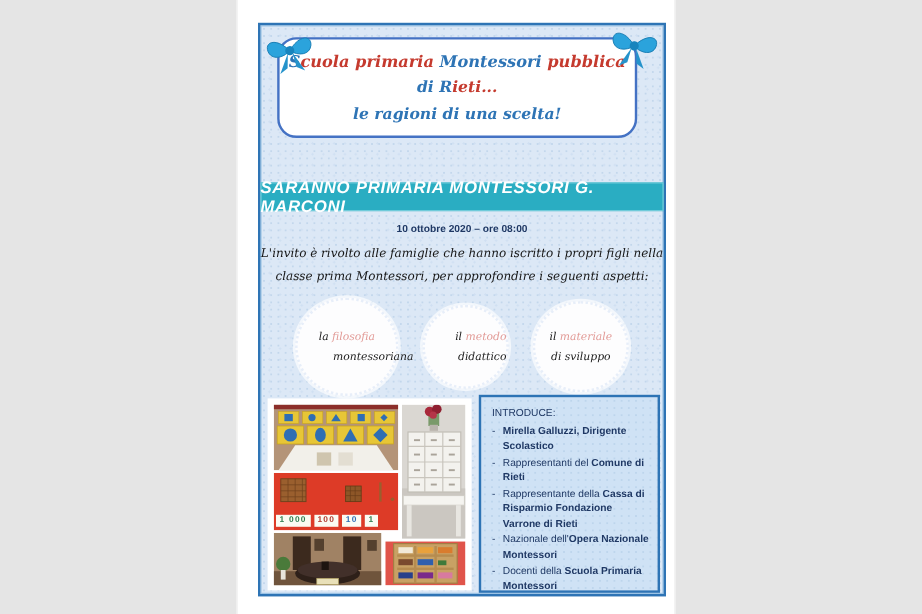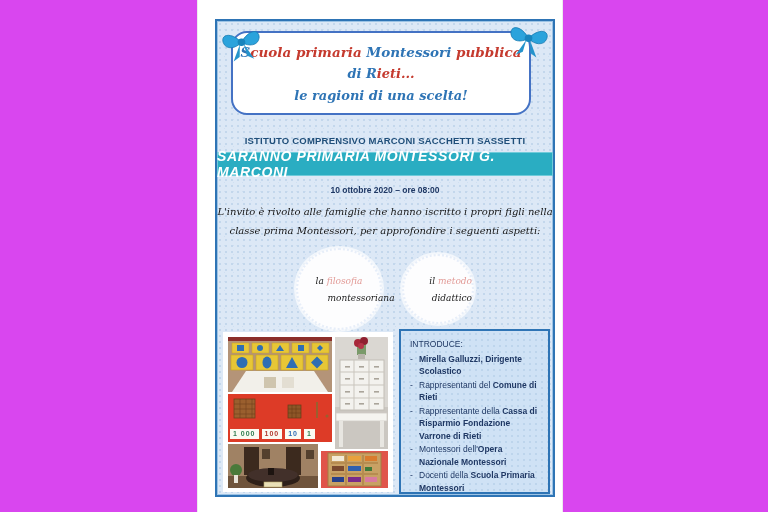--- a/index.html
+++ b/index.html
@@ -1,17 +1,17 @@
 <!DOCTYPE html>
 <html><head>
 <meta charset="utf-8">
 <style>
   * { margin:0; padding:0; box-sizing:border-box; }
   body { background:#fff; font-family:"Liberation Sans", sans-serif; }
-  .canvas { position:relative; width:768px; height:512px; background:#d946ef; overflow:hidden; }
+  .canvas { position:relative; width:768px; height:512px; background:#e5e5e5; overflow:hidden; }
   .page-sheet { position:absolute; left:197px; top:0; width:366px; height:512px;
     background:#fff; border-left:1px solid #ececec; border-right:1px solid #ececec; }
 
   .flyer { position:absolute; left:17px; top:19px; width:340px; height:478px;
     border:2px solid #2e74b5; box-shadow: inset 0 0 0 1px #9cc3e5;
     background-color:#dce8f6;
     background-image: radial-gradient(#c3d7ec 0.8px, rgba(0,0,0,0) 0.9px),
                       radial-gradient(#cfdff2 0.8px, rgba(0,0,0,0) 0.9px);
     background-size: 6px 6px, 9px 9px; background-position: 0 0, 3px 4px; }
 
@@ -101,39 +101,42 @@
         <path d="M26 18 L35 35 L28 31 Z" fill="#2593cb"></path>
         <circle cx="24" cy="16" r="4" fill="#1884bd"></circle>
       </svg>
 
       <div class="header-box">
         <div class="h-line h1"><span style="color: rgb(46, 116, 181);">S</span><span style="color: rgb(197, 58, 46);">cuola primaria </span><span style="color: rgb(46, 116, 181);">Montessori</span><span style="color: rgb(197, 58, 46);"> pubblica</span></div>
         <div class="h-line h2"><span style="color: rgb(46, 116, 181);">di R</span><span style="color: rgb(197, 58, 46);">ieti...</span></div>
         <div class="h-line h3"><span style="color: rgb(46, 116, 181); margin-top: 28px;">le ragioni di una scelta!</span></div>
       </div>
 
-      <div class="institute">ISTITUTO COMPRENSIVO MARCONI SACCHETTI SASSETTI</div>
 
       <div class="band">SARANNO PRIMARIA MONTESSORI G. MARCONI</div>
 
       <div class="date">10 ottobre 2020 – ore 08:00</div>
 
       <div class="para">
         <div>L'invito è rivolto alle famiglie che hanno iscritto i propri figli nella</div>
         <div>classe prima Montessori, per approfondire i seguenti aspetti:</div>
       </div>
 
       <div class="topics">
         <div class="circle c1">
           <div class="t-line"><span style="color: rgb(26, 26, 26);">la </span><span style="color: rgb(226, 155, 151); text-align: center;">filosofia</span></div>
           <div class="t-line"><span style="color: rgb(26, 26, 26); margin-left: 44px;">montessoriana</span></div>
         </div>
         <div class="circle c2">
           <div class="t-line"><span style="color: rgb(26, 26, 26);">il </span><span style="color: rgb(226, 155, 151);">metodo</span></div>
           <div class="t-line"><span style="color: rgb(26, 26, 26);">didattico</span></div>
+        </div>
+        <div class="circle c3">
+          <div class="t-line"><span style="color: rgb(26, 26, 26);">il </span><span style="color: rgb(226, 155, 151);">materiale</span></div>
+          <div class="t-line"><span style="color: rgb(26, 26, 26);">di sviluppo</span></div>
         </div>
       </div>
 
       <div class="collage">
 
         <div class="photo ph-insets">
           <svg width="104" height="55" viewBox="0 0 104 55">
             <rect width="104" height="55" fill="#b49478"></rect>
             <rect width="104" height="4" fill="#8c2f2a"></rect>
             <g fill="#e7c636" stroke="#c9a51e" stroke-width="0.5">
@@ -287,21 +290,21 @@
             <div class="li-row">
               <span class="dash">-</span>
               <span class="li-body"><span>Rappresentanti del </span><span style="font-weight: 700;">Comune di Rieti</span></span>
             </div>
             <div class="li-row">
               <span class="dash">-</span>
               <span class="li-body"><span>Rappresentante della </span><span style="font-weight: 700;">Cassa di Risparmio Fondazione Varrone di Rieti</span></span>
             </div>
             <div class="li-row">
               <span class="dash">-</span>
-              <span class="li-body"><span>Montessori dell'</span><span style="font-weight: 700;">Opera Nazionale Montessori</span></span>
+              <span class="li-body"><span>Nazionale dell'</span><span style="font-weight: 700;">Opera Nazionale Montessori</span></span>
             </div>
             <div class="li-row">
               <span class="dash">-</span>
               <span class="li-body"><span>Docenti della </span><span style="font-weight: 700;">Scuola Primaria Montessori</span></span>
             </div>
           </div>
       </div>
 
     </div>
   </div>

